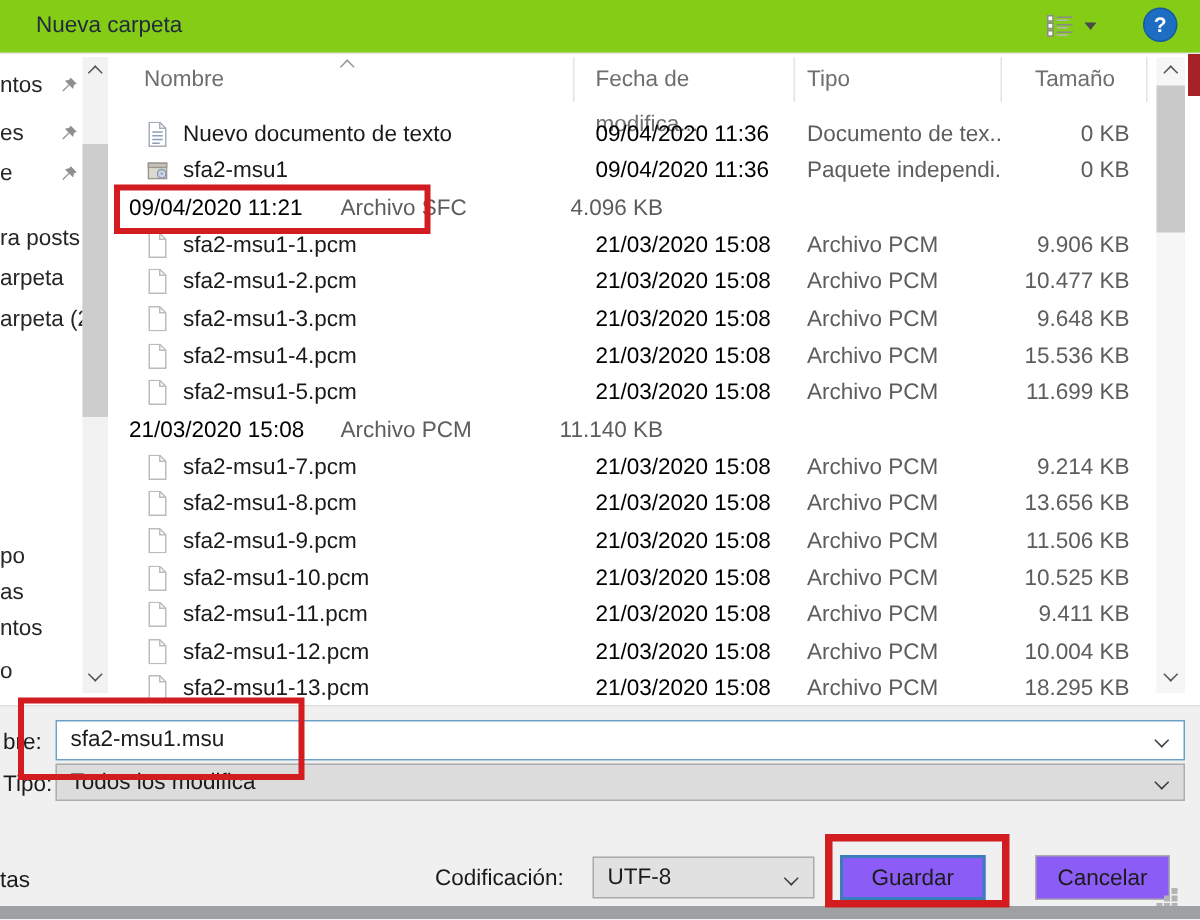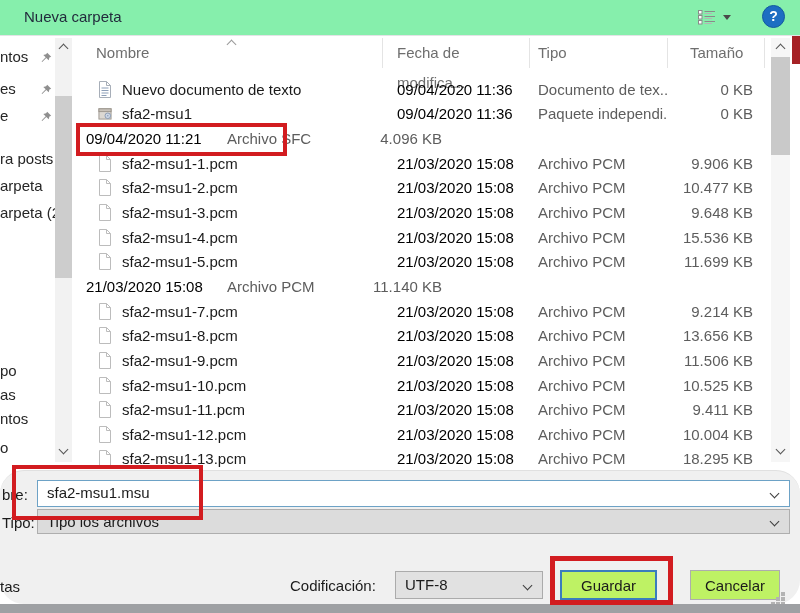--- a/index.html
+++ b/index.html
@@ -2,21 +2,21 @@
 <html><head>
 <meta charset="utf-8">
 <style>
   * { box-sizing: border-box; margin: 0; padding: 0; }
   html,body { background:#fff; }
   .app{ position:relative; width:800px; height:613px; background:#fff;
         font-family:"Liberation Sans",sans-serif; overflow:hidden; }
 
   
   .toolbar{ position:absolute; left:0; top:0; width:800px; height:36px;
-            background:#86efac; border-bottom:1px solid #e3e4e6; }
+            background:#84cc16; border-bottom:1px solid #e3e4e6; }
   .newfolder{ position:absolute; left:24px; top:8px; font-size:15px; color:#222b3c;
               background:none; border:none; font-family:inherit; cursor:pointer; }
   .viewicon{ position:absolute; left:698px; top:9px; width:18px; height:16px; }
   .viewdrop{ position:absolute; left:723px; top:15px; width:0; height:0;
              border-left:4px solid transparent; border-right:4px solid transparent;
              border-top:5px solid #4a4a4a; }
   .help{ position:absolute; left:762px; top:5px; width:23px; height:23px; border-radius:50%;
          background:#1d6ec2; border:1px solid #135a9e; color:#fff; font-weight:bold;
          font-size:14px; text-align:center; line-height:21px; }
 
@@ -50,31 +50,31 @@
   .c.n .fi{ width:14px; margin-right:10px; flex:none; display:flex; }
   .c.d{ width:147px; padding-left:14px; color:#000000; }
   .c.t{ width:138px; padding-left:8px;  color:#5d5d5d; }
   .c.s{ width:97px;  padding-right:12px; text-align:right; color:#5d5d5d; }
 
   .lscroll{ position:absolute; left:771px; top:38px; width:19px; height:424px; background:#f6f6f6; }
   .lscroll .thumb{ position:absolute; left:0; top:19px; width:19px; height:98px; background:#c9c9c9; }
 
   
   .footer{ position:absolute; left:0; top:470px; width:800px; height:134px; background:#f0f0f0;
-           border-top:1px solid #e0e0e0; font-size:15px; color:#1b1b1b;border-radius:24px; }
+           border-top:1px solid #e0e0e0; font-size:15px; color:#1b1b1b; }
   .lbl{ position:absolute; white-space:nowrap; }
   .combo{ position:absolute; line-height:24px; padding-left:9px; white-space:nowrap; cursor:default; }
   .fname{ left:37px; top:9px; width:753px; height:27px; background:#fff; border:1px solid #6da2c6; }
   .ftype{ left:37px; top:38px; width:753px; height:25px; background:#dcdcdc; border:1px solid #aeaeae;
           line-height:23px; }
   .fenc{ left:395px; top:100px; width:148px; height:28px; background:#e1e1e1; border:1px solid #ababab;
          line-height:26px; }
   .cchev{ position:absolute; right:11px; top:9px; width:7px; height:7px;
           border-right:1.5px solid #3d3d3d; border-bottom:1.5px solid #3d3d3d; transform:rotate(45deg); }
-  .btn{ position:absolute; top:99px; height:30px; background:#bef264; font-family:inherit;
+  .btn{ position:absolute; top:99px; height:30px; background:#8b5cf6; font-family:inherit;
         font-size:15px; color:#1b1b1b; cursor:pointer; }
   .btn.save{ left:560px; width:97px; border:2px solid #3a7dbd; }
   .btn.cancel{ left:690px; width:90px; border:1px solid #adadad; }
   .grip{ position:absolute; left:781px; top:121px; width:4px; height:4px; background:#b3b3b3;
          box-shadow:-5px 5px 0 #b3b3b3, 0 5px 0 #b3b3b3, -10px 10px 0 #b3b3b3, -5px 10px 0 #b3b3b3, 0 10px 0 #b3b3b3; }
 
   .bottombar{ position:absolute; left:0; top:604px; width:800px; height:9px; background:#9ea0a3; }
 
   
   .red{ position:absolute; border:4px solid #d21c20; z-index:50; pointer-events:none; }
@@ -376,21 +376,21 @@
   </div>
 
   <div class="footer">
     <span class="lbl" style="left:2px; top:15px;">bre:</span>
     <div class="combo fname">
       <span>sfa2-msu1.msu</span>
       <span class="cchev"></span>
     </div>
     <span class="lbl" style="left:2px; top:43px;">Tipo:</span>
     <div class="combo ftype">
-      <span>Tipo los archivos</span>
+      <span>Todos los modifica</span>
       <span class="cchev" style="top:8px;"></span>
     </div>
     <span class="lbl" style="left:290px; top:106px;">Codificación:</span>
     <div class="combo fenc">
       <span>UTF-8</span>
       <span class="cchev" style="top:10px;"></span>
     </div>
     <button class="btn save">Guardar</button>
     <button class="btn cancel">Cancelar</button>
     <span class="lbl" style="left:0; top:107px;">tas</span>

